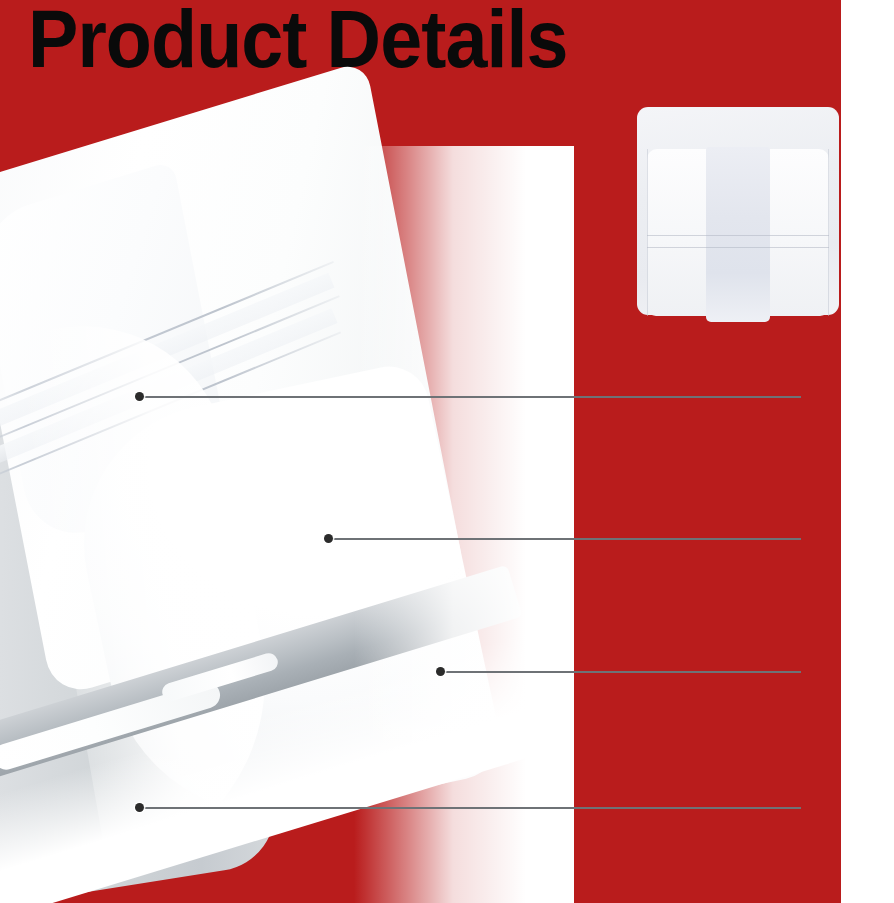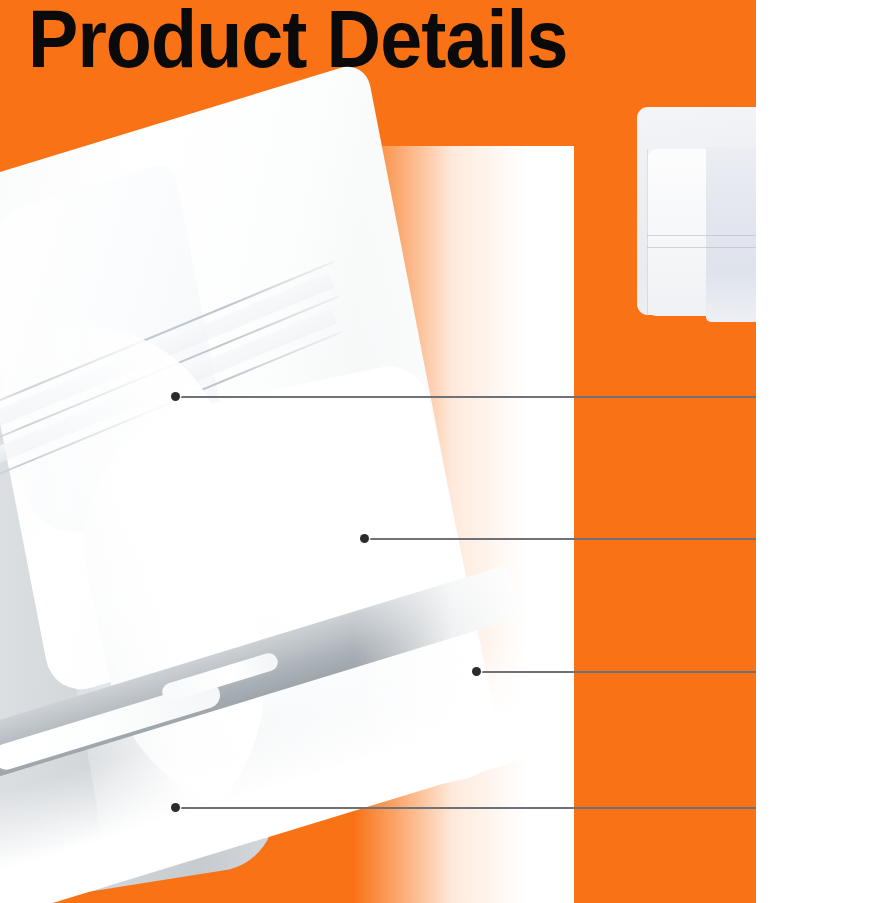--- a/index.html
+++ b/index.html
@@ -2,26 +2,25 @@
 <html><head>
 <meta charset="utf-8">
 <style>
   html, body {
     margin: 0;
     padding: 0;
     background: #ffffff;
   }
   #page {
     position: relative;
-    width: 720px;
+    width: 841px;
     height: 903px;
-    background: #f97316;
+    background: #b91c1c;
     overflow: hidden;
     font-family: "DejaVu Sans", "Liberation Sans", sans-serif;
-    padding-left: 36px;
   }
 
   
   #page-title {
     position: absolute;
     left: 28px;
     top: -4px;
     font-family: "Liberation Sans", "DejaVu Sans", sans-serif;
     font-size: 82px;
     font-weight: 700;

